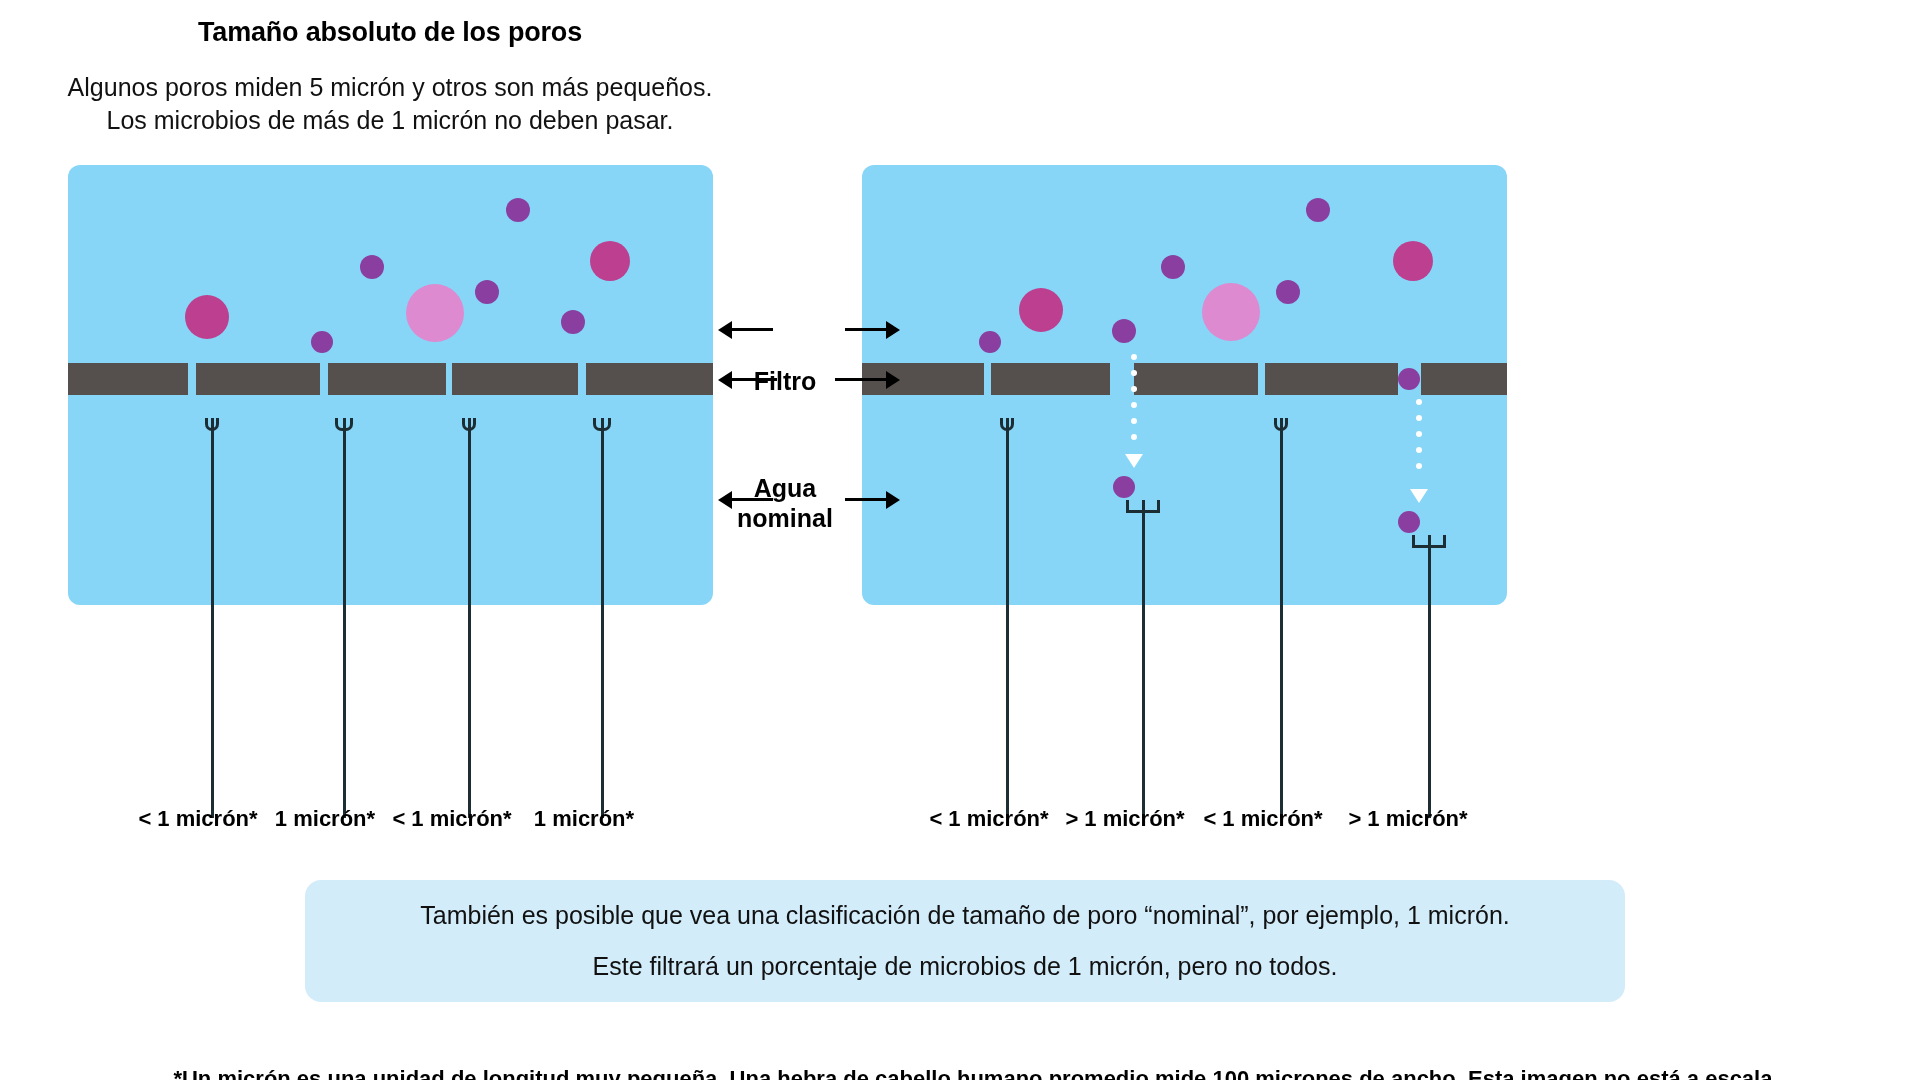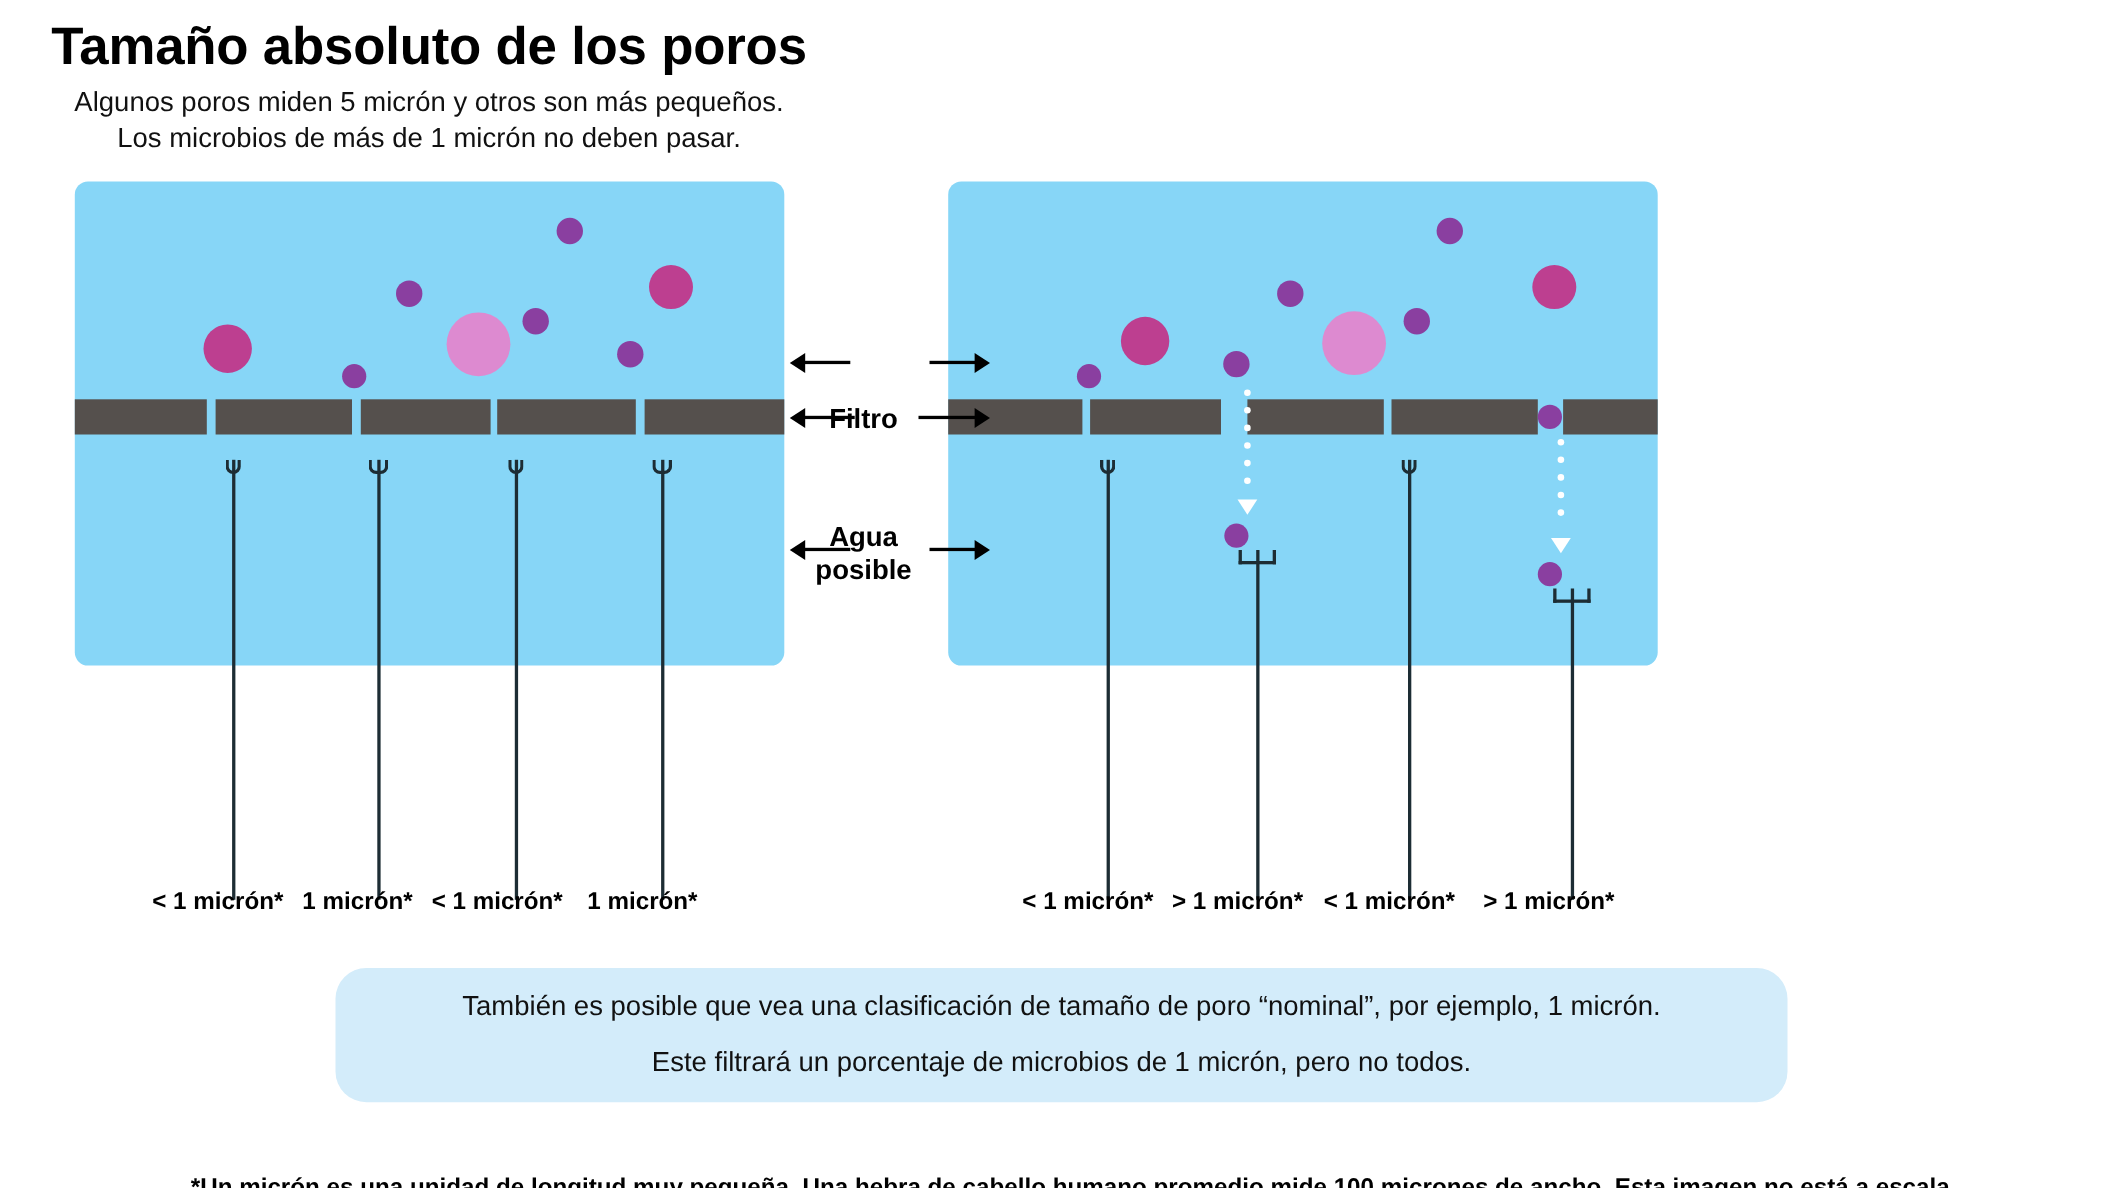--- a/index.html
+++ b/index.html
@@ -9,22 +9,22 @@
     font-family:"Liberation Sans", sans-serif;
     color:#111111;
     overflow:hidden;
     position:relative;
   }
   .stage{position:relative;width:1920px;height:1080px;}
 
   
   .panel-head{position:absolute;text-align:center;}
   .panel-title{
-    font-size:48px;font-weight:bold;letter-spacing:-0.2px;
-    line-height:1.05;margin:0 0 9px 0;color:#000;
+    font-size:27px;font-weight:bold;letter-spacing:-0.2px;
+    line-height:1.05;margin:0 0 25px 0;color:#000;
   }
   .panel-sub{
     font-size:25px;font-weight:400;line-height:1.32;margin:0;color:#111;
   }
 
   
   .tank{
     position:absolute;background:#87d6f7;border-radius:12px;
   }
 
@@ -65,21 +65,21 @@
   .arrow-line{position:absolute;height:3px;background:#000;}
   .arrow-head-l{position:absolute;width:0;height:0;
       border-top:9px solid transparent;border-bottom:9px solid transparent;
       border-right:14px solid #000;}
   .arrow-head-r{position:absolute;width:0;height:0;
       border-top:9px solid transparent;border-bottom:9px solid transparent;
       border-left:14px solid #000;}
 
   
   .note{
-    position:absolute;background:#d3ecfa;border-radius:28px;
+    position:absolute;background:#d3ecfa;border-radius:16px;
     display:flex;flex-direction:column;align-items:center;justify-content:center;
     gap:20px;
   }
   .note-line{font-size:25px;color:#111;text-align:center;line-height:1.25;}
 
   
   .footnote{
     position:absolute;width:100%;text-align:center;
     font-size:22px;font-weight:bold;color:#000;
   }
@@ -206,21 +206,21 @@
   <div class="annot" style="left:785px;top:366px;width:180px;transform:translateX(-90px);">
     <div>Filtro</div>
   </div>
   <div class="arrow-head-l" style="left:718px;top:371px;"></div>
   <div class="arrow-line" style="left:731px;top:378px;width:46px;"></div>
   <div class="arrow-line" style="left:835px;top:378px;width:52px;"></div>
   <div class="arrow-head-r" style="left:886px;top:371px;"></div>
 
   <div class="annot" style="left:785px;top:473px;width:180px;transform:translateX(-90px);">
     <div>Agua</div>
-    <div>posible</div>
+    <div>nominal</div>
   </div>
   <div class="arrow-head-l" style="left:718px;top:491px;"></div>
   <div class="arrow-line" style="left:731px;top:498px;width:42px;"></div>
   <div class="arrow-line" style="left:845px;top:498px;width:42px;"></div>
   <div class="arrow-head-r" style="left:886px;top:491px;"></div>
 
   <div class="note" style="left:305px;top:880px;width:1320px;height:122px;">
     <div class="note-line">También es posible que vea una clasificación de tamaño de poro “nominal”, por ejemplo, 1 micrón.</div>
     <div class="note-line">Este filtrará un porcentaje de microbios de 1 micrón, pero no todos.</div>
   </div>

